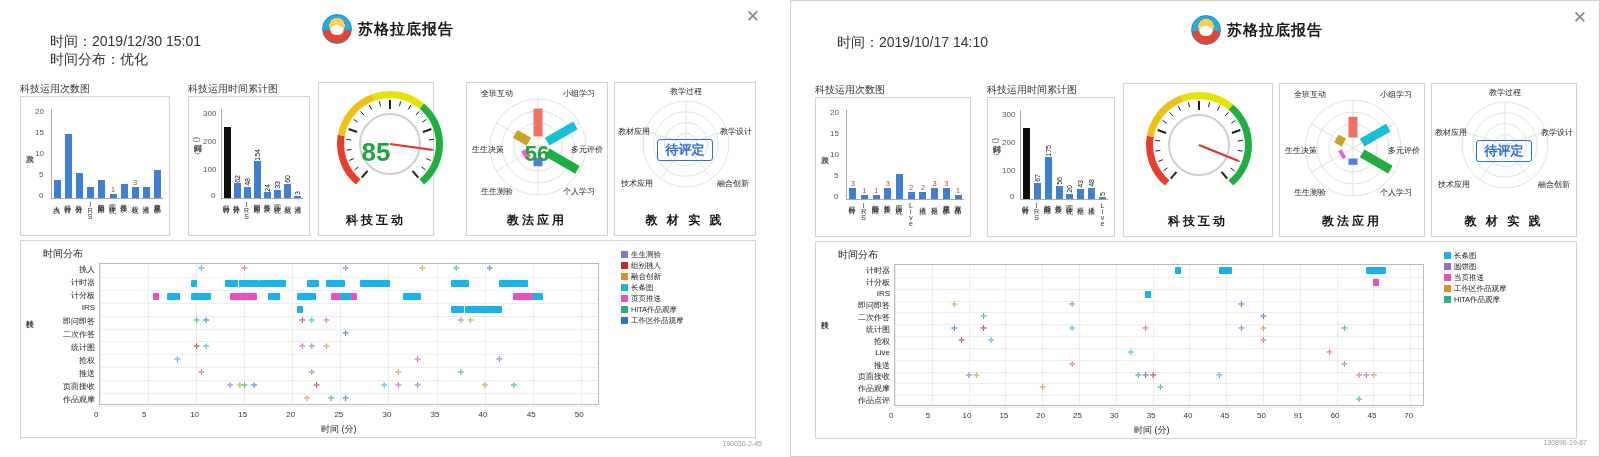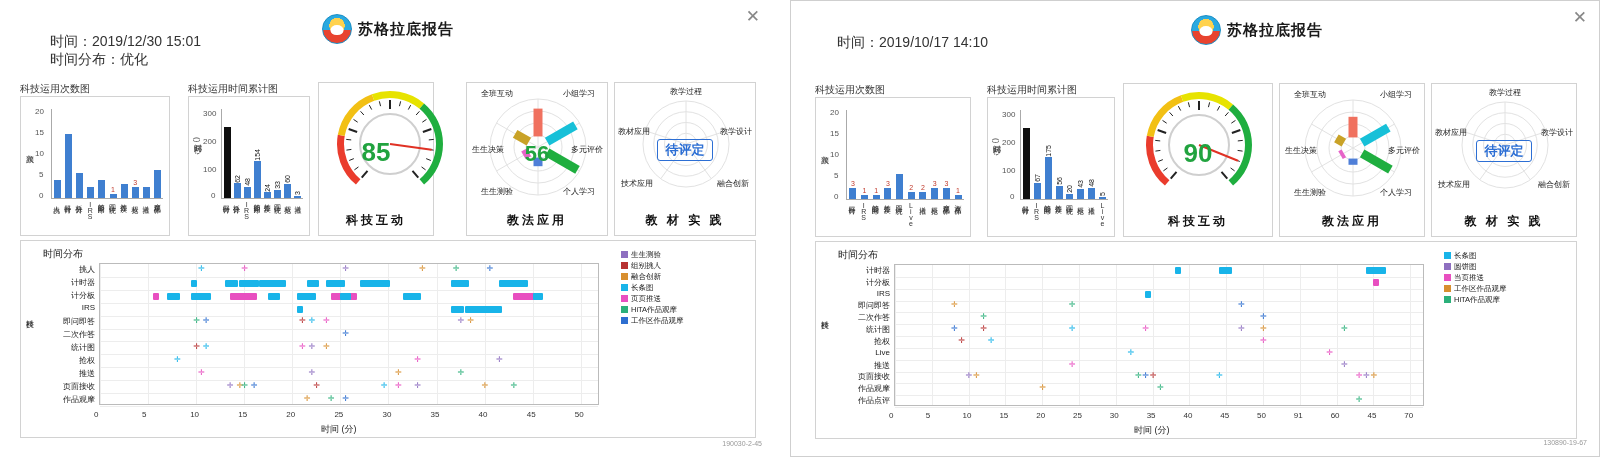--- a/index.html
+++ b/index.html
@@ -676,21 +676,20 @@
             <line x1="87.33246532964662" y1="33.19147676464087" x2="91.47765319242183" y2="30.395512247287137" stroke="#222" stroke-width="1"></line>
             <line x1="87.8892417275068" y1="43.029294983601595" x2="96.34647531457998" y2="39.95111369367058" stroke="#222" stroke-width="2"></line>
             <line x1="93.78635391936265" y1="50.92338993256151" x2="98.75896339620402" y2="50.40074761622325" stroke="#222" stroke-width="1"></line>
             <line x1="93.62045468092124" y1="60.42775093744255" x2="98.5717950246291" y2="61.12361644224288" stroke="#222" stroke-width="1"></line>
             <line x1="91.16017032810471" y1="69.60965714322057" x2="95.79608960093864" y2="71.48269011030013" stroke="#222" stroke-width="1"></line>
             <line x1="86.55166278062295" y1="77.92362483940646" x2="90.59674775249769" y2="80.86255110086881" stroke="#222" stroke-width="1"></line>
             <line x1="77.49756633902888" y1="81.81155550916424" x2="83.28265482620773" y2="88.70595549723504" stroke="#222" stroke-width="2"></line>
             <circle cx="55" cy="55" r="30" fill="none" stroke="#cfcfcf" stroke-width="2"></circle>
             <line x1="55" y1="55" x2="93.94172189180507" y2="70.7334769234683" stroke="#e03124" stroke-width="2"></line>
           </svg></div>
-      <div class="gauge-num" style="top:54px;">90</div>
       <div class="card-caption" style="top:129px;">科技互动</div>
     </div>
 
     <div class="card" style="left:488px; top:82px; width:146px; height:154px;">
       <div id="r-radar" style="position:absolute; left:23px; top:14px;"><svg width="100" height="100">
             <circle cx="50" cy="50" r="12" fill="none" stroke="#e2e2e2"></circle>
             <circle cx="50" cy="50" r="24" fill="none" stroke="#e2e2e2"></circle>
             <circle cx="50" cy="50" r="36" fill="none" stroke="#e2e2e2"></circle>
             <circle cx="50" cy="50" r="48" fill="none" stroke="#e2e2e2"></circle>
             <line x1="50" y1="50" x2="50" y2="2" stroke="#e2e2e2"></line>

